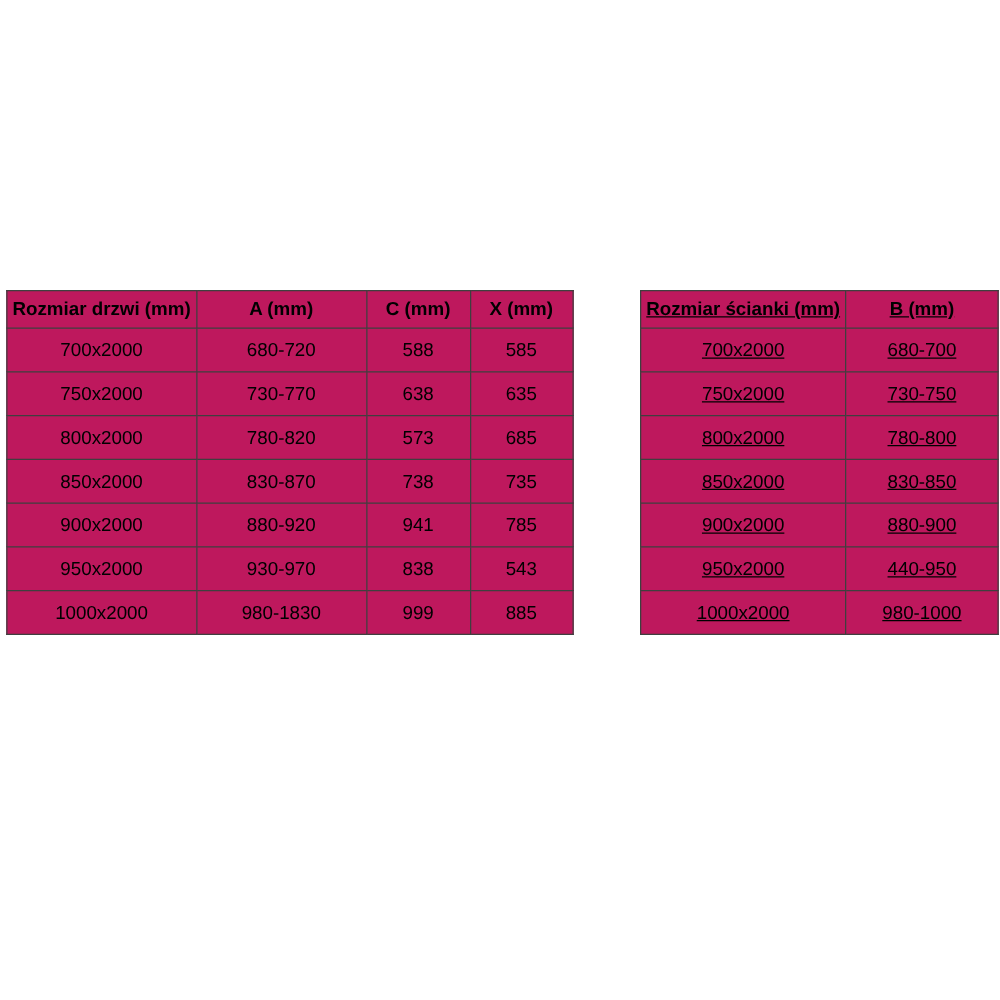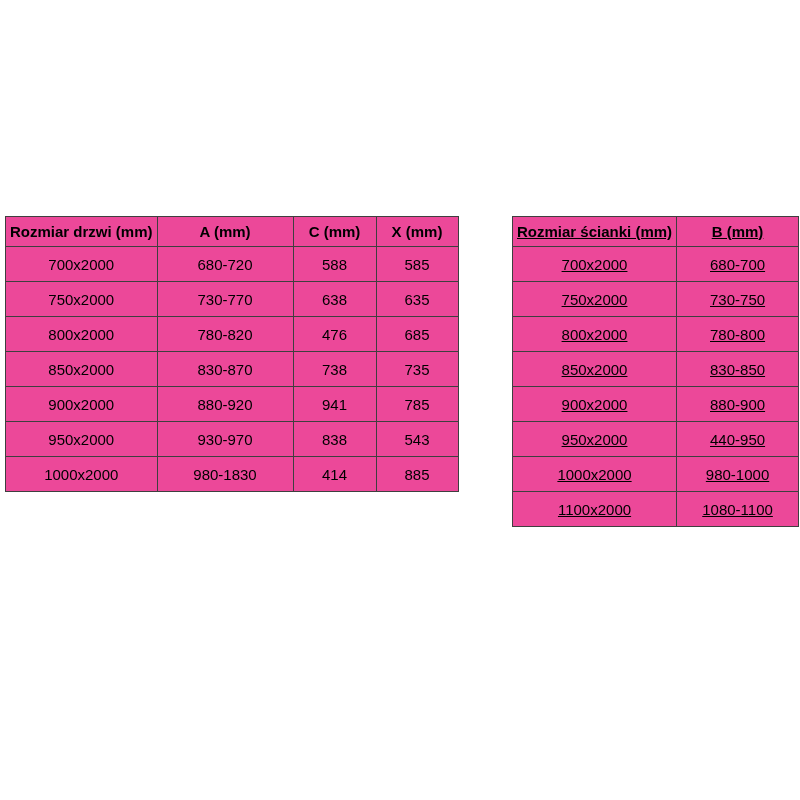--- a/index.html
+++ b/index.html
@@ -11,24 +11,24 @@
     position: relative;
     width: 800px;
     height: 800px;
     background: #ffffff;
     overflow: hidden;
     font-family: "Liberation Sans", sans-serif;
     color: #000000;
   }
   table.spec-table {
     position: absolute;
-    top: 216px;
+    top: 232px;
     border-collapse: collapse;
     table-layout: fixed;
-    background: #ec4899;
+    background: #be185d;
   }
   table.spec-table.left-table  { left: 5px;  }
   table.spec-table.right-table { left: 512px; text-decoration: underline; }
   .spec-table th,
   .spec-table td {
     border: 1px solid #3f3f3f;
     text-align: center;
     vertical-align: middle;
     padding: 0 4px;
     white-space: nowrap;
@@ -77,21 +77,21 @@
         </tr>
         <tr>
           <td>750x2000</td>
           <td>730-770</td>
           <td>638</td>
           <td>635</td>
         </tr>
         <tr>
           <td>800x2000</td>
           <td>780-820</td>
-          <td>476</td>
+          <td>573</td>
           <td>685</td>
         </tr>
         <tr>
           <td>850x2000</td>
           <td>830-870</td>
           <td>738</td>
           <td>735</td>
         </tr>
         <tr>
           <td>900x2000</td>
@@ -101,21 +101,21 @@
         </tr>
         <tr>
           <td>950x2000</td>
           <td>930-970</td>
           <td>838</td>
           <td>543</td>
         </tr>
         <tr>
           <td>1000x2000</td>
           <td>980-1830</td>
-          <td>414</td>
+          <td>999</td>
           <td>885</td>
         </tr>
       </tbody>
     </table>
 
   <table class="spec-table right-table">
     <colgroup>
       <col style="width:153px">
       <col style="width:122px">
     </colgroup>
@@ -147,20 +147,16 @@
           <td>880-900</td>
         </tr>
         <tr>
           <td>950x2000</td>
           <td>440-950</td>
         </tr>
         <tr>
           <td>1000x2000</td>
           <td>980-1000</td>
         </tr>
-        <tr>
-          <td>1100x2000</td>
-          <td>1080-1100</td>
-        </tr>
       </tbody>
     </table>
 
 </div>
 
 </body></html>

